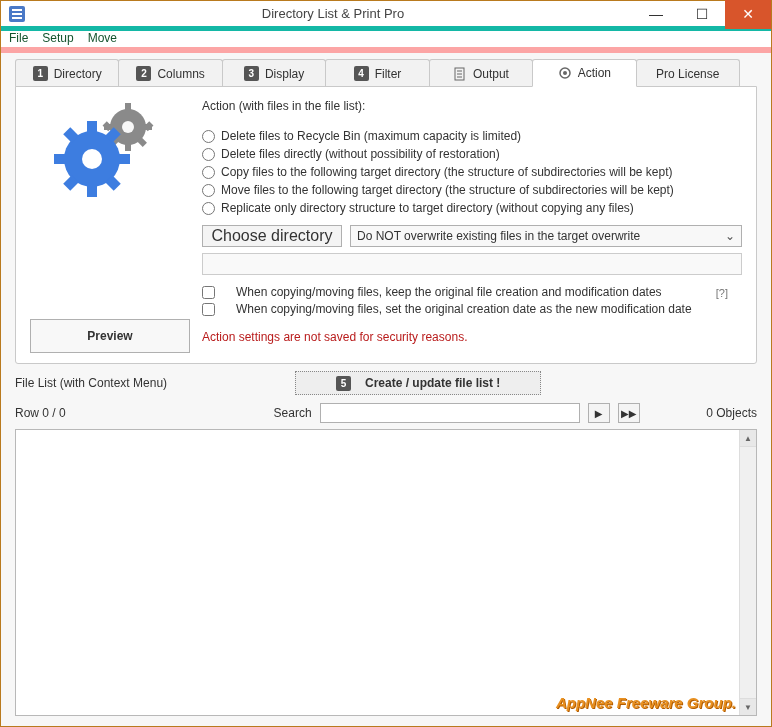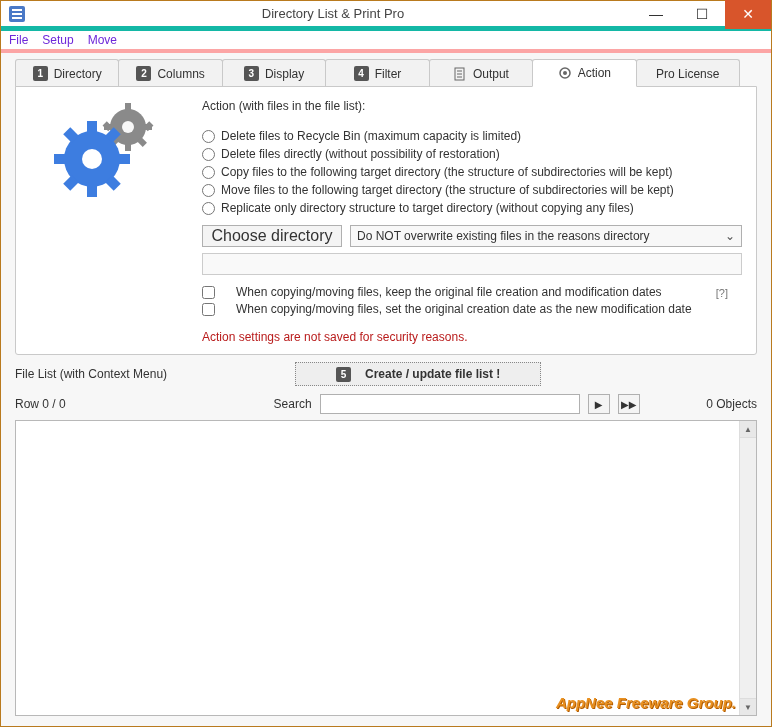--- a/index.html
+++ b/index.html
@@ -4,21 +4,21 @@
 <style>
   * { box-sizing: border-box; }
   body { margin:0; font-family: "Segoe UI", Tahoma, sans-serif; font-size:12px; color:#333; background:#f0a030; }
   .window { width:772px; height:727px; background:#fff; border:1px solid #b97a1e; display:flex; flex-direction:column; }
   .titlebar { height:30px; background:#fff; display:flex; align-items:center; border-bottom:5px solid #14b8a6; }
   .titlebar .icon { width:20px; height:20px; margin:0 6px; }
   .titlebar .title { flex:1; text-align:center; font-size:13px; color:#444; }
   .winbtns { display:flex; }
   .winbtn { width:46px; height:30px; display:flex; align-items:center; justify-content:center; font-size:14px; color:#333; }
   .winbtn.close { background:#d8552b; color:#fff; }
-  .menubar { height:22px; display:flex; align-items:center; padding:0 8px; gap:14px; font-size:12px; color:#6d28d9; border-bottom:4px solid #fca5a5; }
+  .menubar { height:22px; display:flex; padding:0 8px; gap:14px; font-size:12px; color:#14532d; border-bottom:6px solid #fca5a5; }
   .menubar span { cursor:default; }
   .content { flex:1; display:flex; flex-direction:column; padding:6px 10px 4px 10px; background:#f7f7f7; overflow:hidden; }
   .tabs { display:flex; gap:0; margin:0 4px; }
   .tab { flex:1; height:28px; border:1px solid #c9c9c9; border-bottom:none; background:#f2f2f2; display:flex; align-items:center; justify-content:center; gap:6px; font-size:12px; color:#333; border-radius:3px 3px 0 0; margin-right:-1px; }
   .tab.active { background:#fff; border-bottom:1px solid #fff; position:relative; z-index:2; font-weight:500; }
   .tab.last { margin-right:17px; }
   .numbadge { width:15px; height:15px; background:#555; color:#fff; font-size:10px; display:flex; align-items:center; justify-content:center; border-radius:2px; font-weight:bold; }
   .geartiny { width:14px; height:14px; display:inline-block; }
   .docicon { width:14px; height:14px; display:inline-block; }
   .panel { background:#fff; border:1px solid #c9c9c9; border-radius:0 0 3px 3px; margin:0 4px; padding:12px 14px 10px 14px; display:flex; gap:12px; position:relative; z-index:1; top:-1px; }
@@ -149,20 +149,21 @@
                   <rect x="26" y="-5" width="12" height="10"></rect>
                   <rect x="16" y="-30" width="10" height="12" transform="rotate(45 21 -24)"></rect>
                   <rect x="-26" y="-30" width="10" height="12" transform="rotate(-45 -21 -24)"></rect>
                   <rect x="16" y="18" width="10" height="12" transform="rotate(-45 21 24)"></rect>
                   <rect x="-26" y="18" width="10" height="12" transform="rotate(45 -21 24)"></rect>
                 </g>
               <circle cx="0" cy="0" r="10" fill="#fff"></circle>
             </g>
           </svg>
         </div>
+        <div class="previewbtn">Preview</div>
       </div>
 
       <div class="rightcol">
         <div class="hdr">Action (with files in the file list):</div>
         <div class="radiogroup">
           <label class="radio">
               <input type="radio" name="act" style="">
               <span>Delete files to Recycle Bin (maximum capacity is limited)</span>
             </label>
           <label class="radio">
@@ -178,21 +179,21 @@
               <span>Move files to the following target directory (the structure of subdirectories will be kept)</span>
             </label>
           <label class="radio">
               <input type="radio" name="act" style="">
               <span>Replicate only directory structure to target directory (without copying any files)</span>
             </label>
         </div>
         <div class="tgtrow">
           <div class="choosebtn">Choose directory</div>
           <div class="dropdown">
-              <span>Do NOT overwrite existing files in the reasons directory</span>
+              <span>Do NOT overwrite existing files in the target overwrite</span>
             </div>
         </div>
         <div class="pathbox"></div>
         <div style="position:relative;">
           <label class="chkrow">
               <input type="checkbox" style="">
               <span>When copying/moving files, keep the original file creation and modification dates</span>
             </label>
           <label class="chkrow">
               <input type="checkbox" style="">

